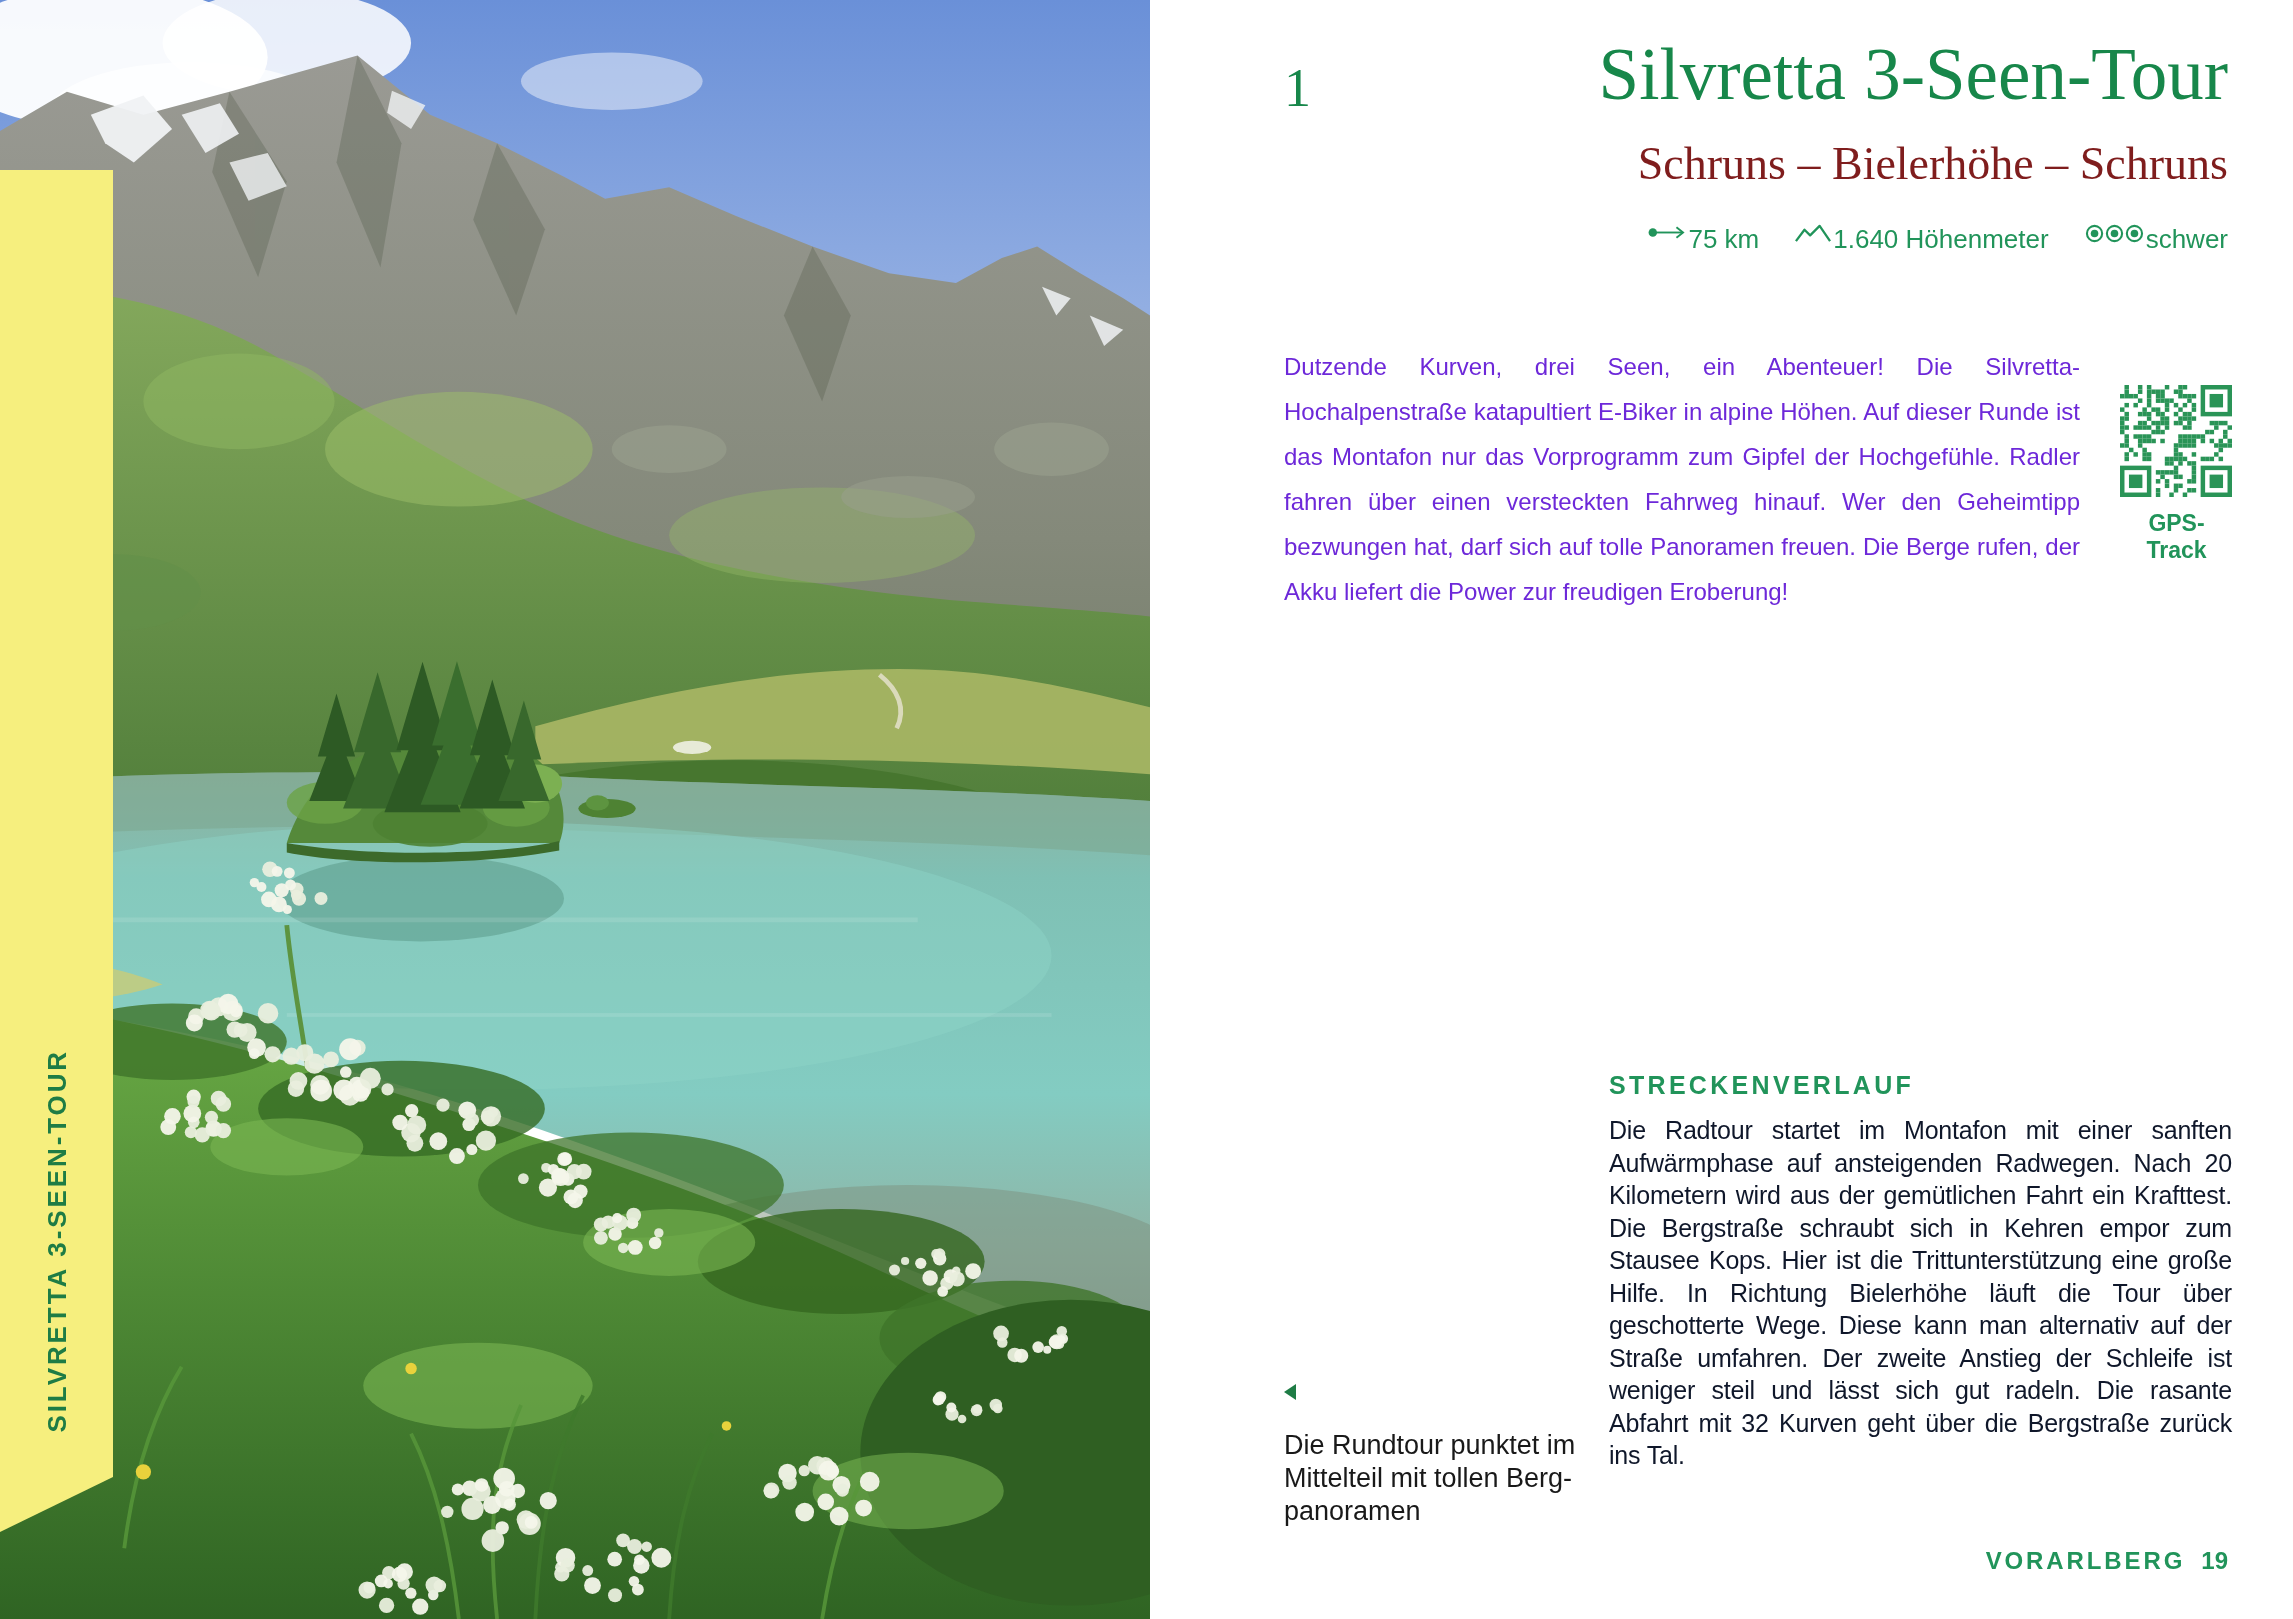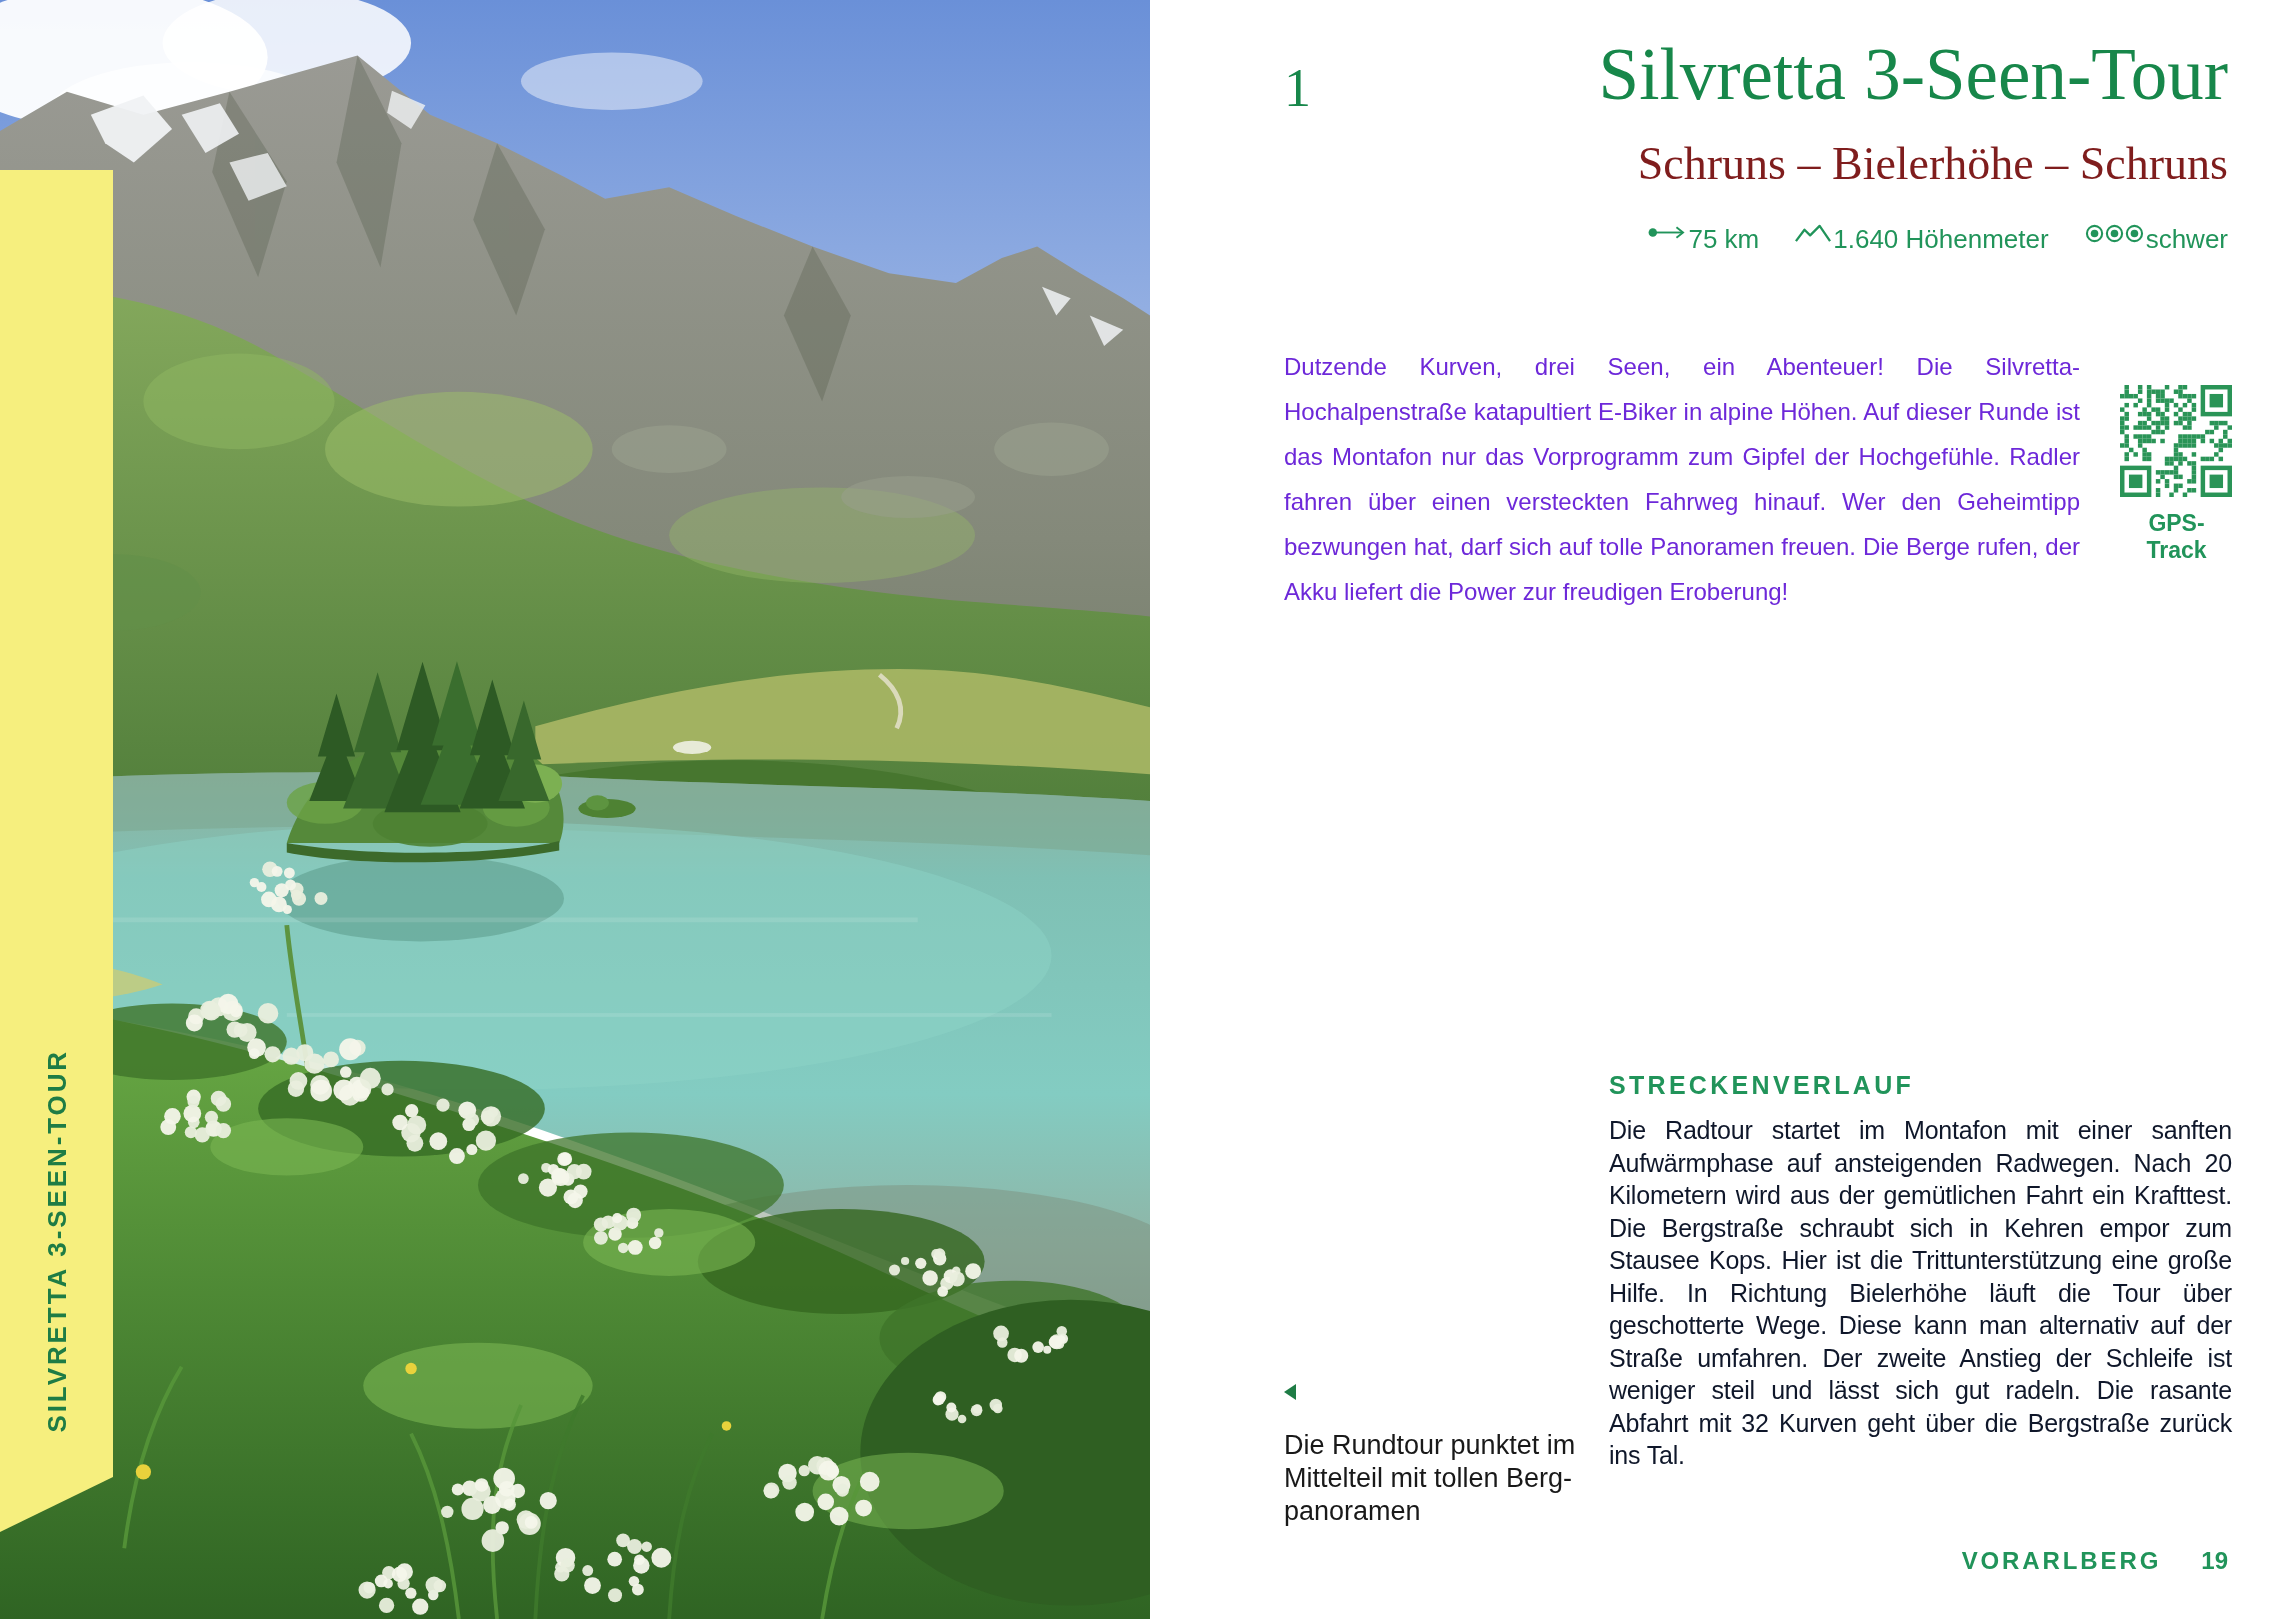--- a/index.html
+++ b/index.html
@@ -35,21 +35,21 @@
   .route{position:absolute;left:459px;top:1071px;width:623px;}
   .route-heading{font-size:25px;font-weight:bold;letter-spacing:3.3px;color:#21945a;margin:0 0 14.3px 0;}
   .route-body{font-size:25px;line-height:32.5px;letter-spacing:-0.2px;text-align:justify;
           color:#0f172a;margin:0;}
   .caption{position:absolute;left:134px;top:1384px;color:#191919;}
   .caption-arrow{width:0;height:0;border-top:8.6px solid transparent;border-bottom:8.6px solid transparent;
           border-right:12.4px solid #1e7c45;margin-bottom:29px;}
   .caption-line{font-size:27px;line-height:33px;white-space:nowrap;}
   .surfaces{position:absolute;left:459px;top:1419px;display:flex;flex-direction:column;gap:12.4px;}
   .surface-row{display:flex;align-items:center;gap:15.3px;color:#191919;font-size:27px;white-space:nowrap;}
-  .footer{position:absolute;right:65px;top:1547px;display:flex;align-items:baseline;gap:40px;
+  .footer{position:absolute;right:65px;top:1547px;display:flex;align-items:baseline;gap:16px;
           color:#21945a;font-weight:bold;font-size:24px;}
   .footer .region{letter-spacing:2.9px;}
 </style>
 </head>
 <body>
 
 <div class="page">
 
   <div class="photo">
     <svg viewBox="0 0 1203 1694" preserveAspectRatio="none">

